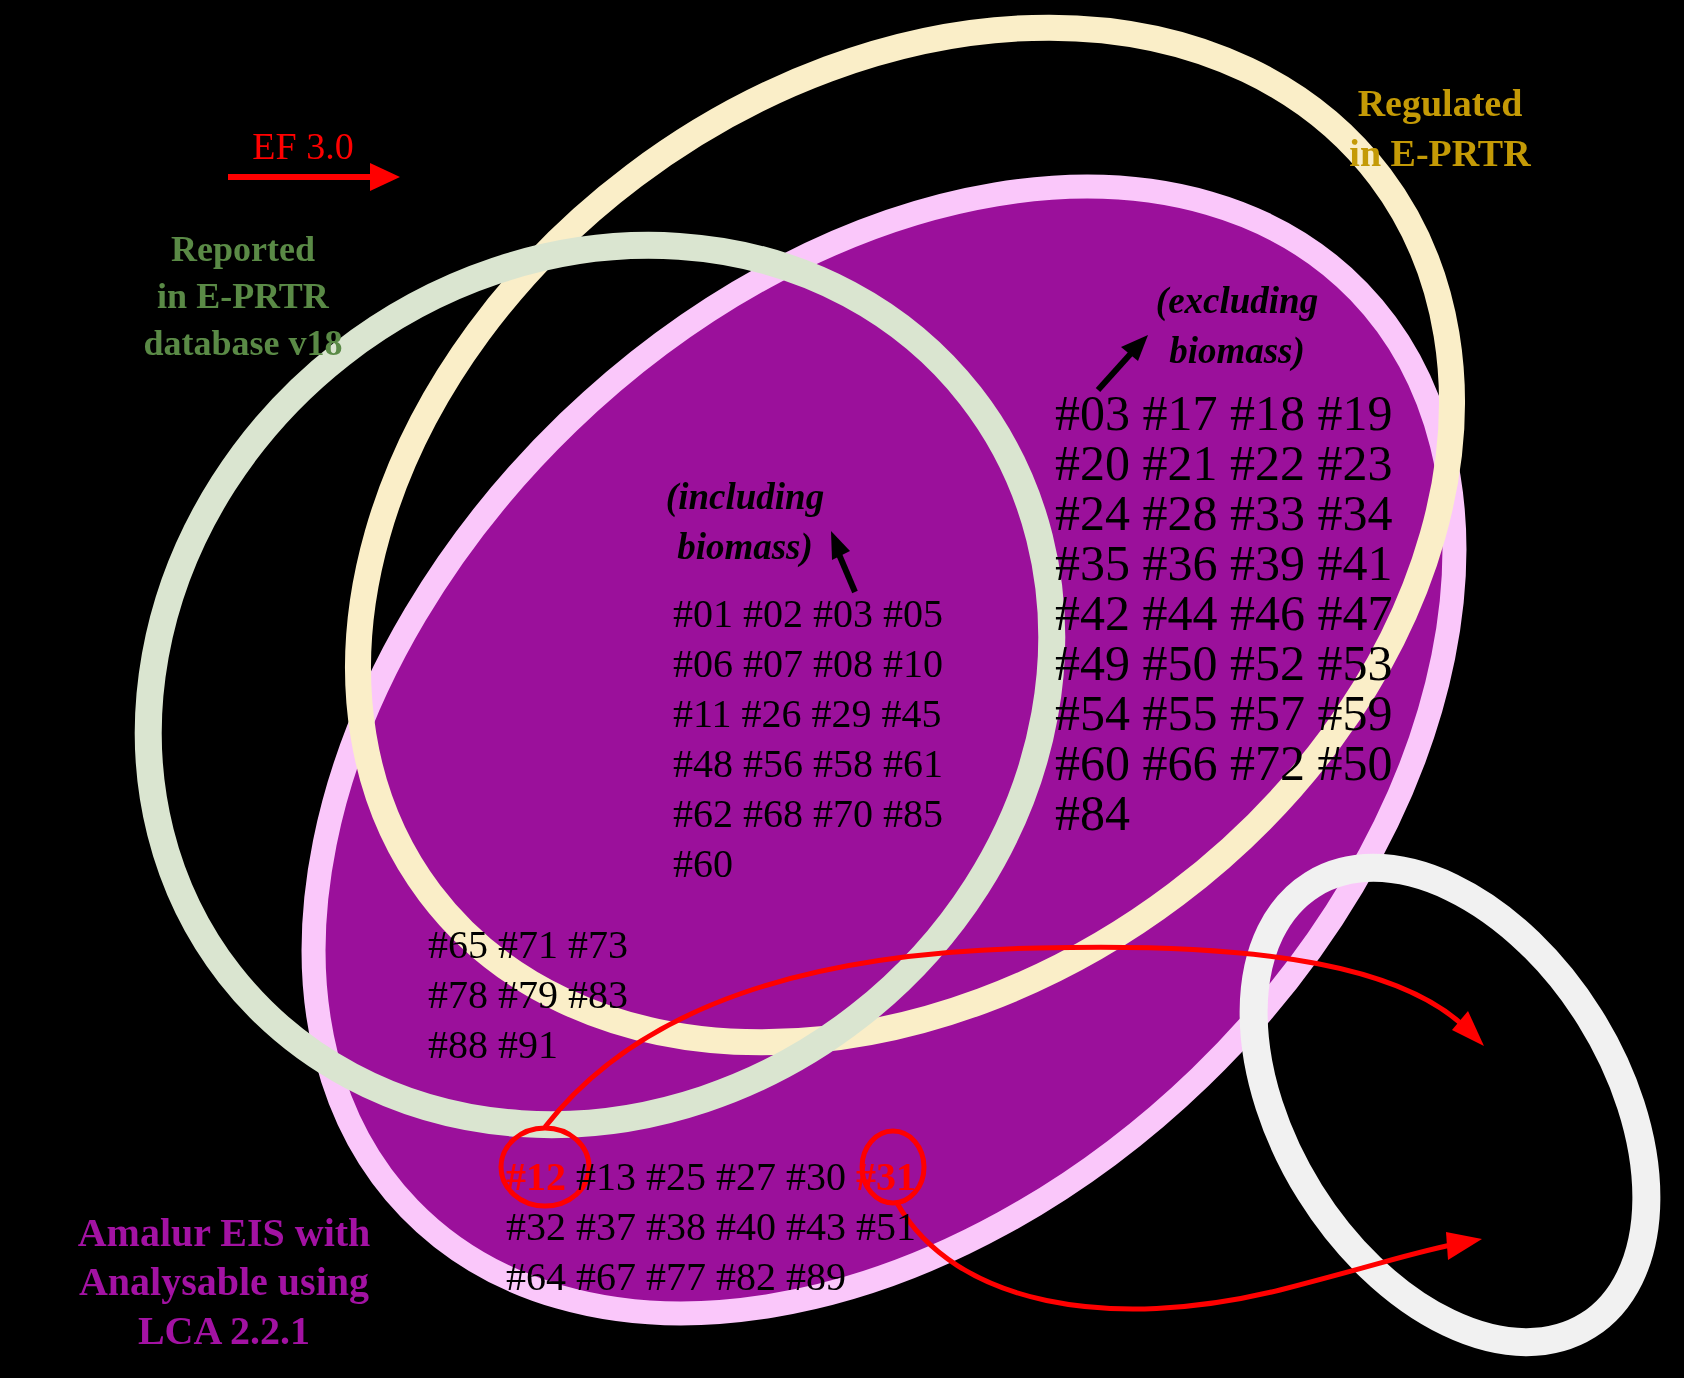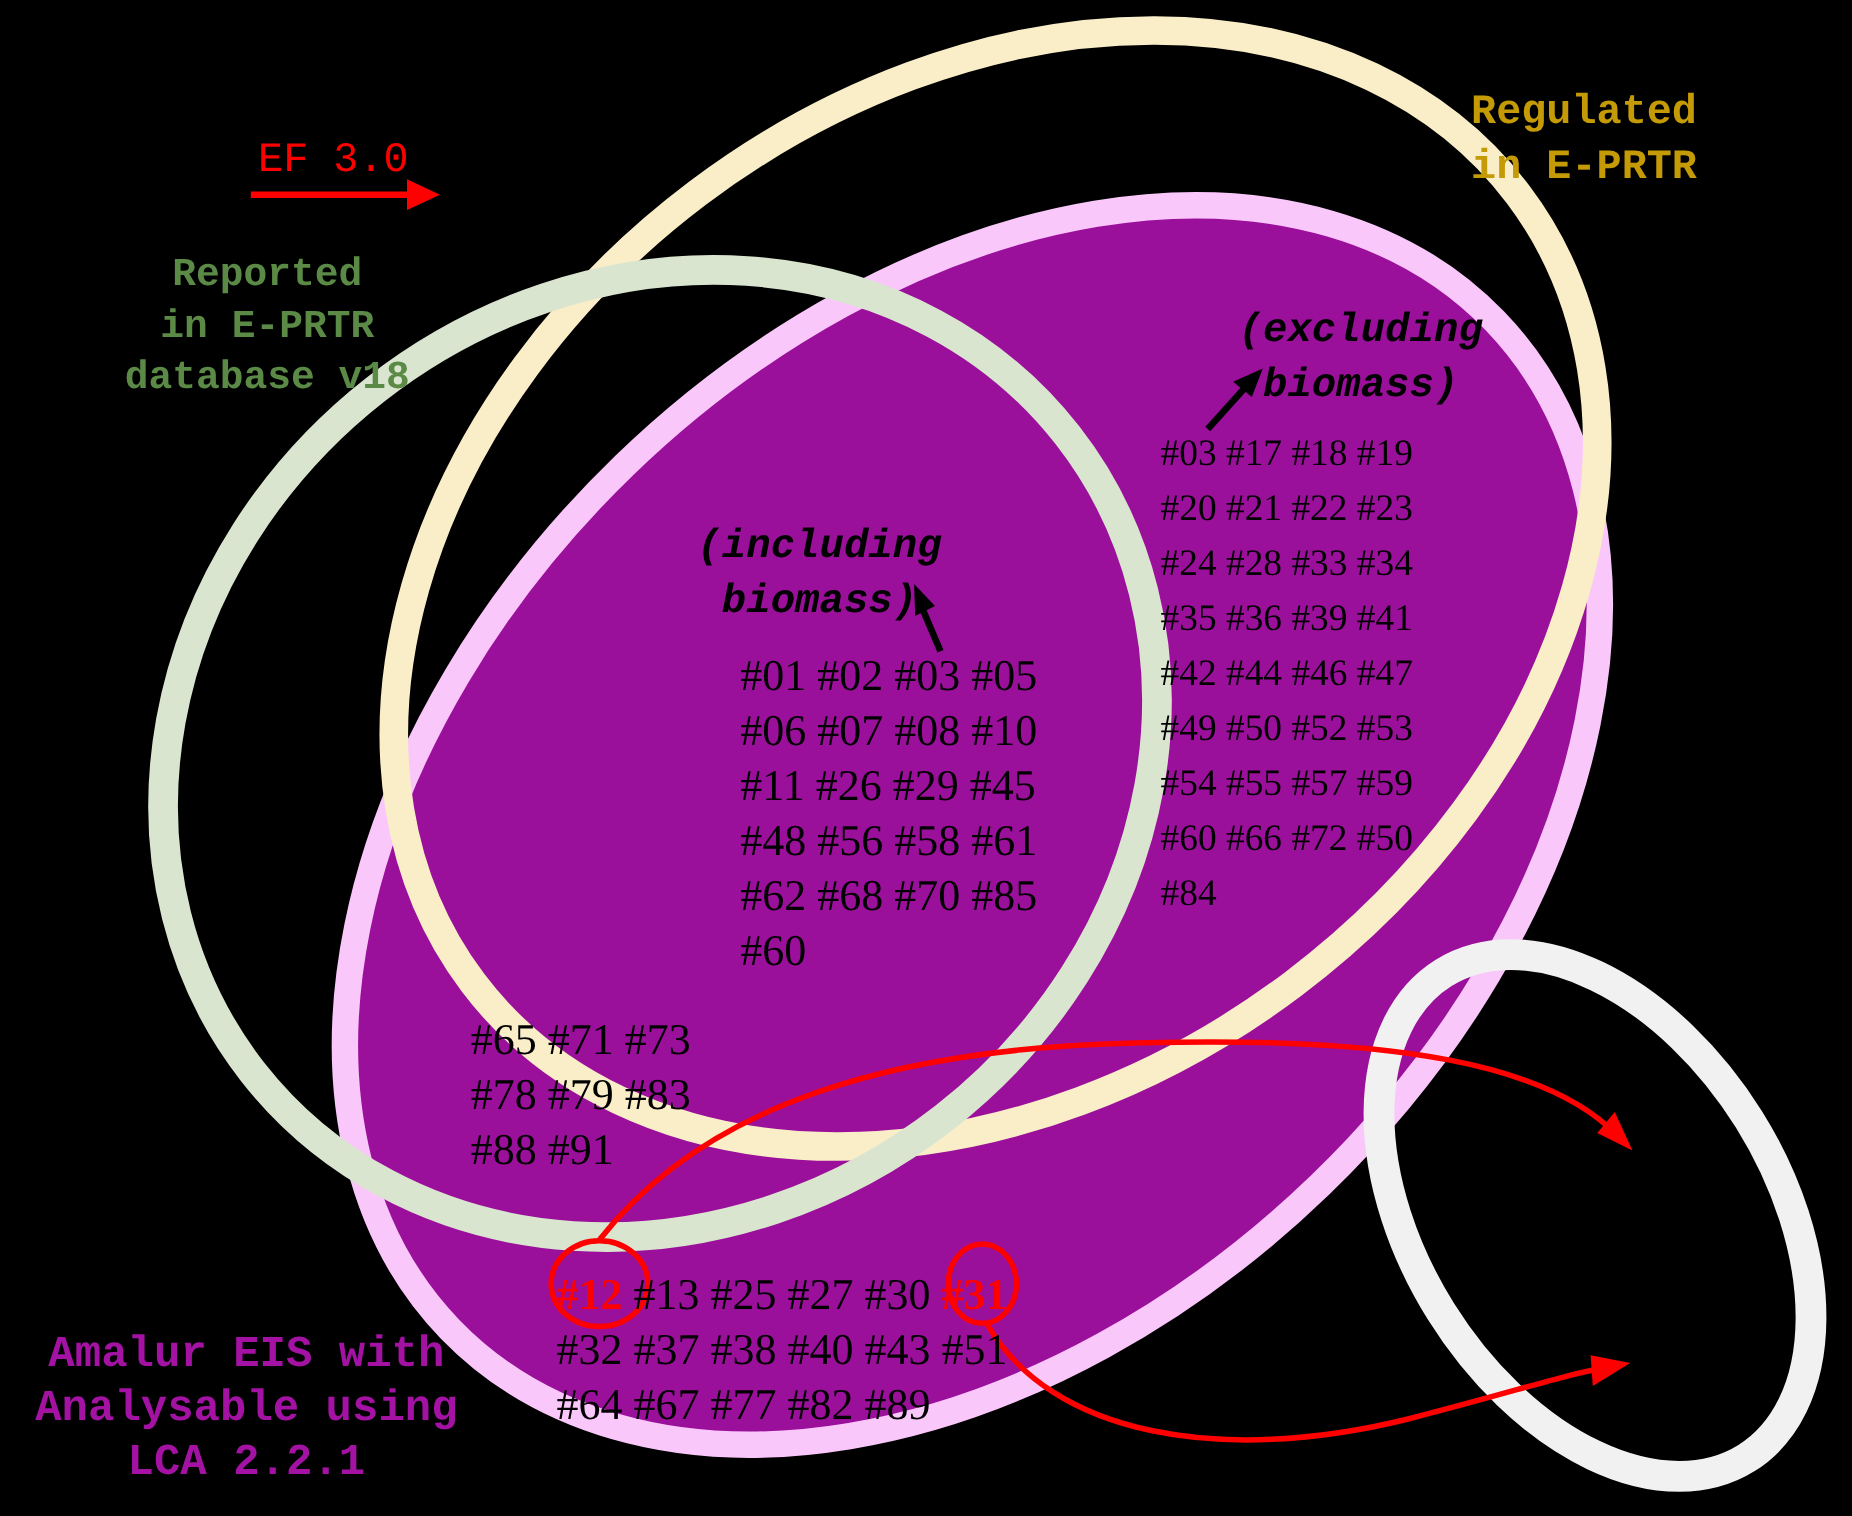--- a/index.html
+++ b/index.html
@@ -5,23 +5,23 @@
   html,body{margin:0;padding:0;background:#000;}
   .stage{
     position:relative;
     width:1684px;height:1378px;
     background:#000;
     overflow:hidden;
     font-family:"Liberation Serif","DejaVu Serif",serif;
   }
   .stage svg{position:absolute;left:0;top:0;}
   .txt{position:absolute;white-space:nowrap;}
-  .center{transform:translateX(-50%);text-align:center;font-family:Liberation Mono, monospace;}
+  .center{transform:translateX(-50%);text-align:center;}
   .numbers{font-size:40px;line-height:50px;color:#000;}
-  .numbers-sm{font-size:34px;line-height:50px;color:#000;}
+  .numbers-sm{font-size:50px;line-height:50px;color:#000;}
   .note{font-style:italic;font-weight:bold;font-size:37px;line-height:50px;color:#000;}
   .ef{color:#FF0000;font-size:38px;}
   .reported{color:#5A8A46;font-weight:bold;font-size:36px;line-height:47px;}
   .regulated{color:#C49A06;font-weight:bold;font-size:38px;line-height:50px;}
   .analysable{color:#A312A3;font-weight:bold;font-size:40px;line-height:49px;}
   .redhash{color:#FF0000;font-weight:bold;}
   .pre{white-space:pre;}
 </style>
 </head>
 <body>

